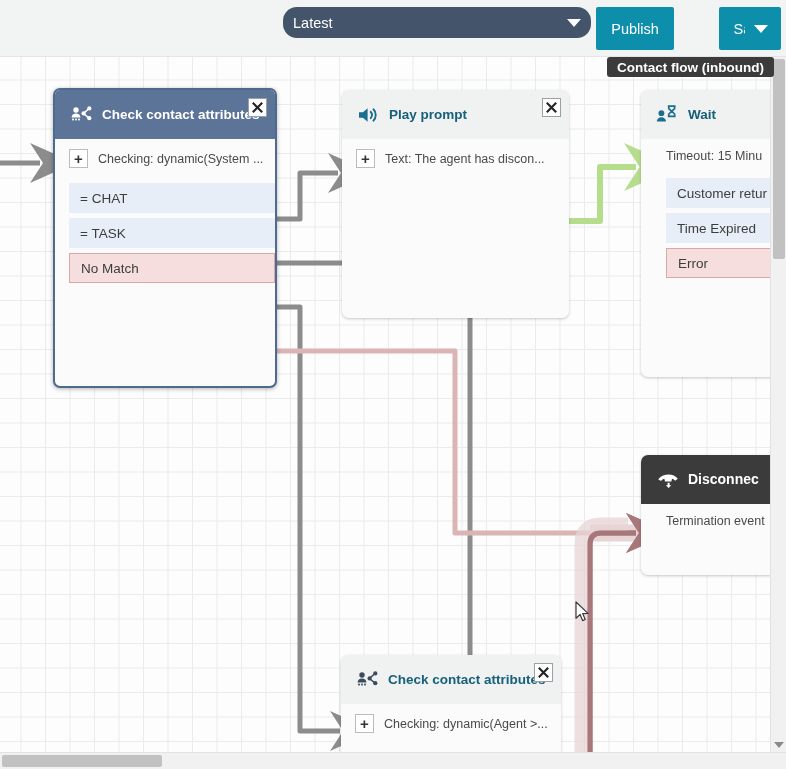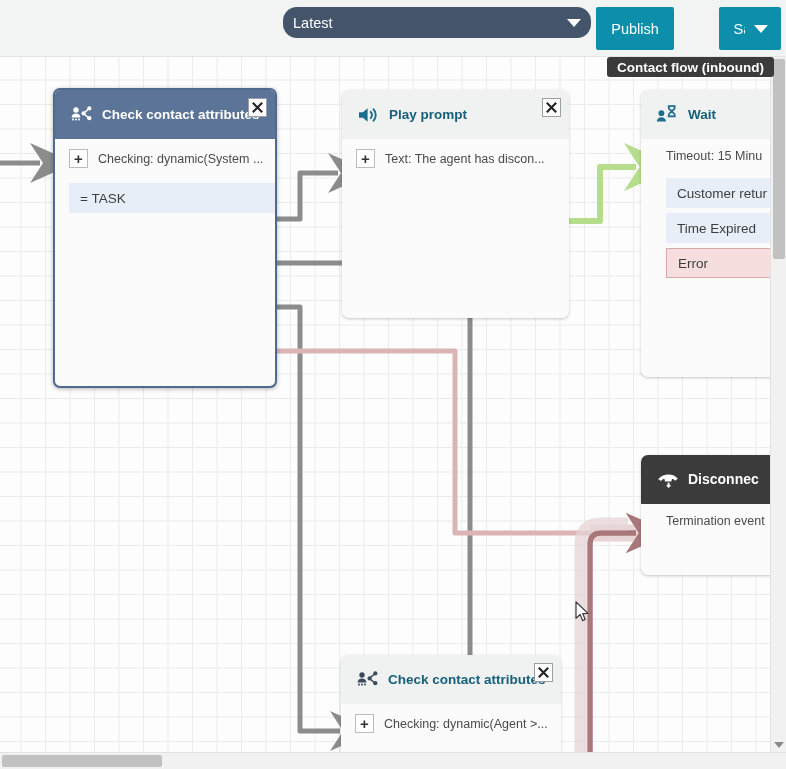--- a/index.html
+++ b/index.html
@@ -257,21 +257,23 @@
         <svg width="13" height="13" viewBox="0 0 13 13">
             <path d="M1.8 1.8 L11.2 11.2 M11.2 1.8 L1.8 11.2" stroke="#222" stroke-width="2.1" fill="none"></path>
           </svg>
       </span>
     </div>
     <div class="node-body">
       <div class="node-sub">
         <span class="plus-box">+</span>
         <span>Checking: dynamic(System ...</span>
       </div>
+      <div class="branch normal">= CHAT</div>
       <div class="branch normal">= TASK</div>
+      <div class="branch error">No Match</div>
     </div>
   </div>
 
   <div class="node" id="node-play">
     <div class="node-head">
       <span class="node-icon">
         <svg width="21" height="18" viewBox="0 0 21 18">
           <path d="M1 6.3 H5 L9.6 2.2 V15.8 L5 11.7 H1 Z" fill="#1a6e8e"></path>
           <path d="M12.2 5.2a5 5 0 0 1 0 7.6" stroke="#1a6e8e" stroke-width="1.9" fill="none"></path>
           <path d="M15 2.8a8.4 8.4 0 0 1 0 12.4" stroke="#1a6e8e" stroke-width="1.9" fill="none"></path>

